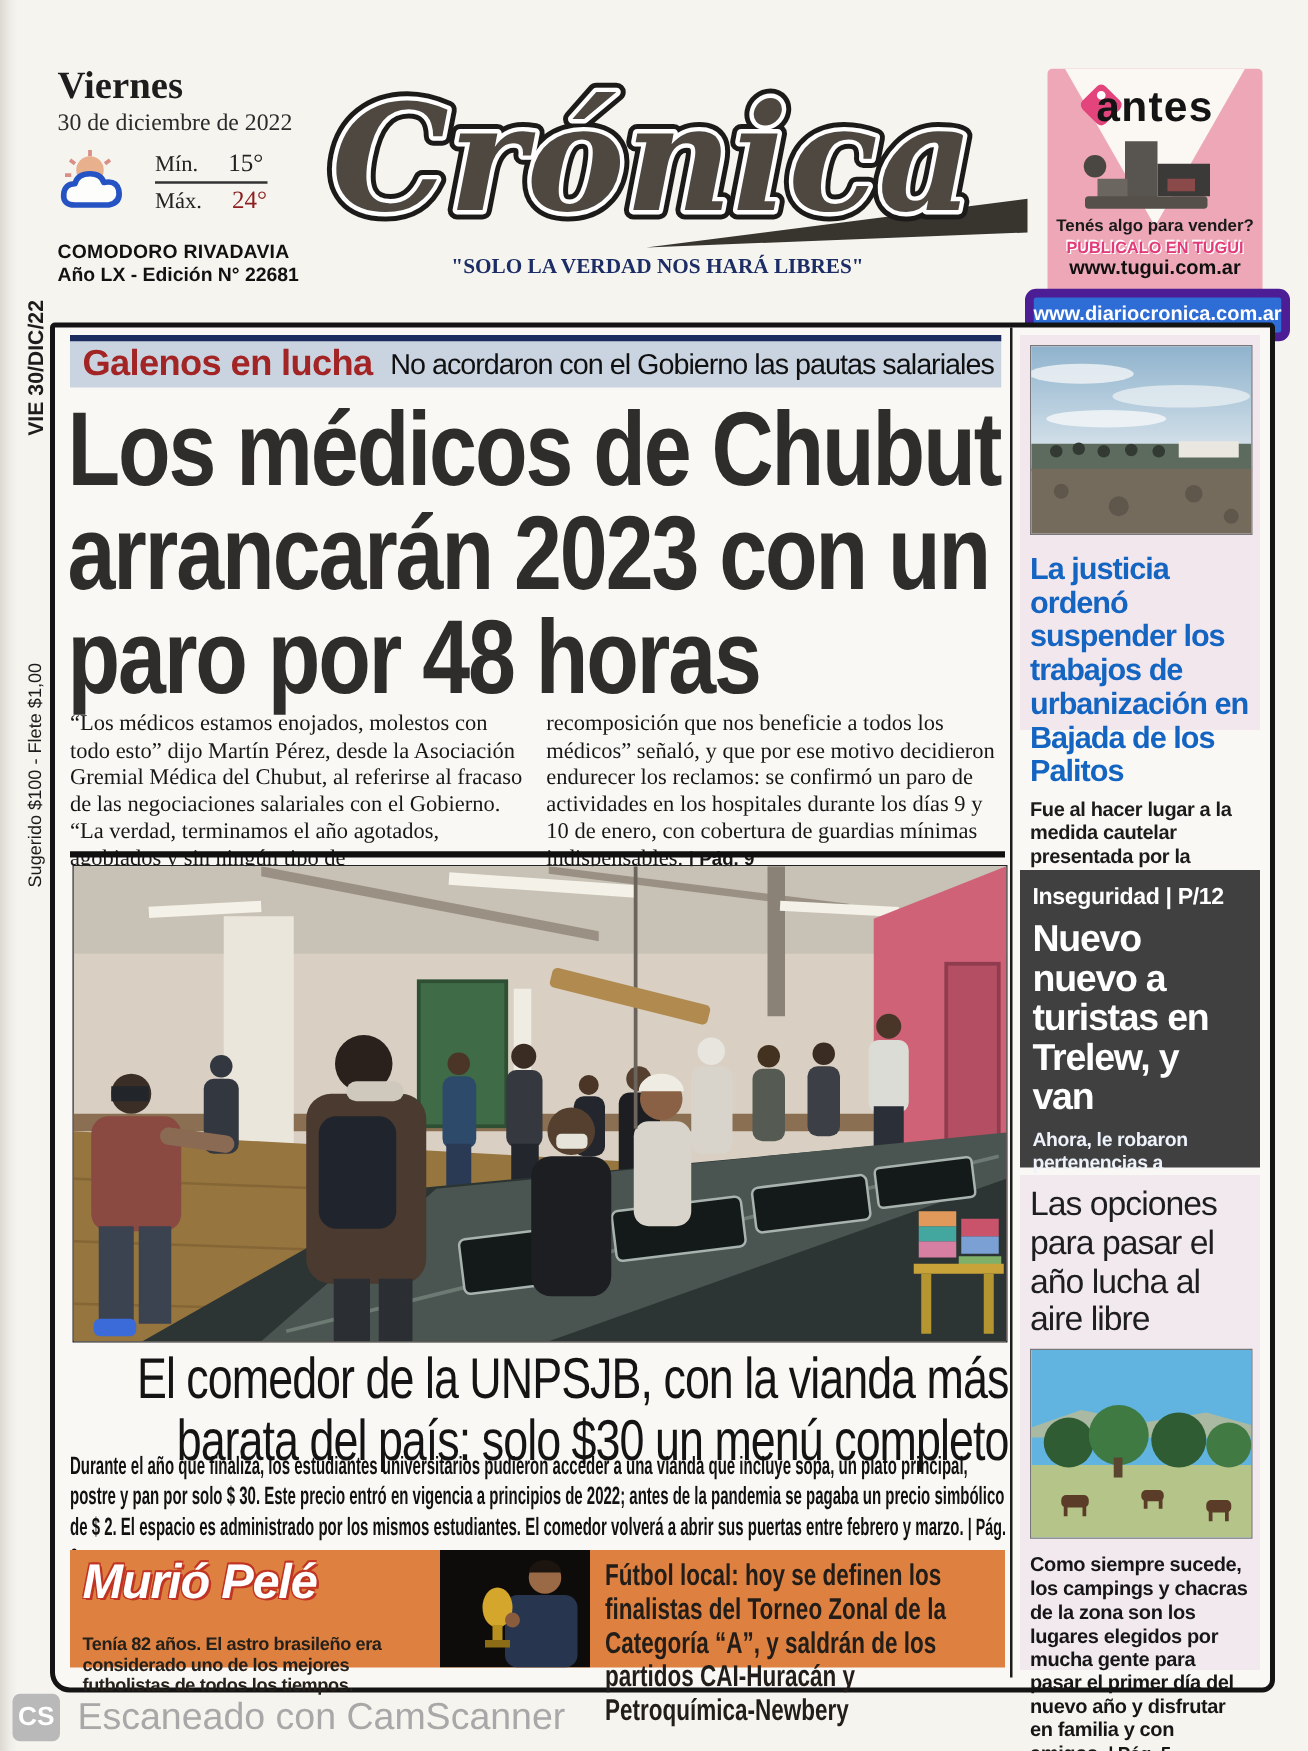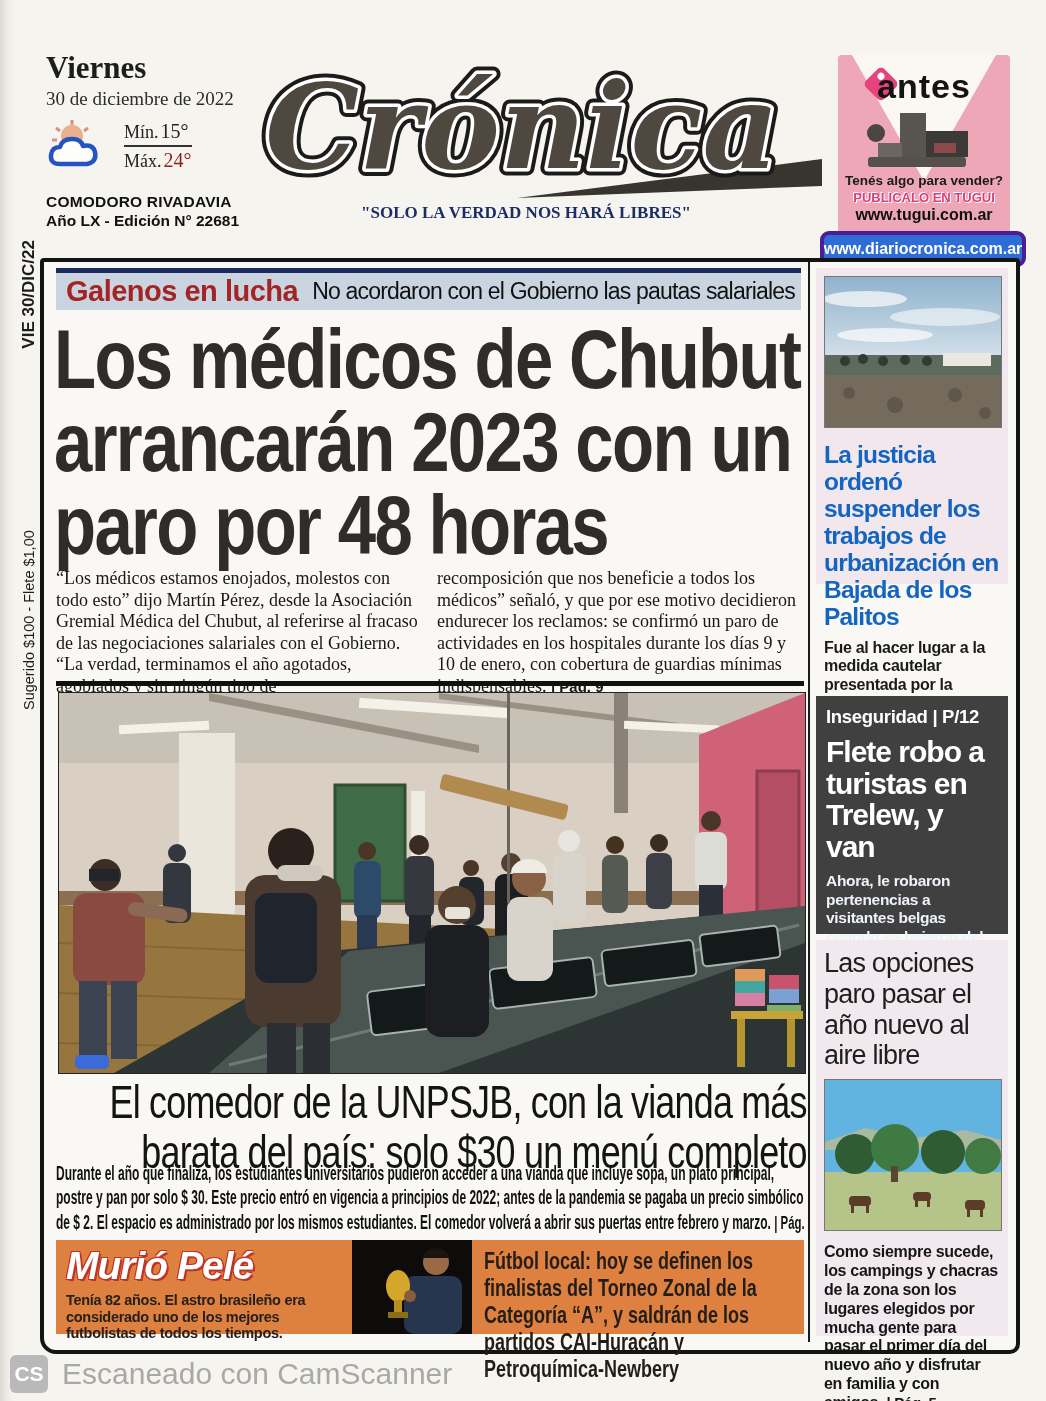--- a/index.html
+++ b/index.html
@@ -8,21 +8,21 @@
   .abs{position:absolute;}
   
   .scan-edge{left:0;top:0;width:14px;height:1401px;
     background:linear-gradient(90deg,#dcd9d2,#efede7 60%,rgba(246,244,239,0));}
   
   .mh-info{left:46px;top:50px;width:210px;color:#222;}
   .mh-day{font-family:"Liberation Serif",serif;font-weight:bold;font-size:31px;color:#1d1d1d;}
   .mh-date{font-family:"Liberation Serif",serif;font-size:19px;margin-top:2px;color:#2b2b2b;}
   .wx{left:46px;top:118px;width:220px;display:flex;align-items:center;gap:14px;}
   .wx-rows{font-family:"Liberation Serif",serif;font-size:18px;color:#222;}
-  .wx-row{display:flex;gap:2px;align-items:baseline;padding:2px 0;}
+  .wx-row{display:flex;gap:24px;align-items:baseline;padding:2px 0;}
   .wx-row.first{border-bottom:2px solid #333;}
   .wx-val{font-weight:normal;font-size:20px;}
   .wx-val.max{color:#8c1f1f;}
   .mh-city{left:46px;top:193px;font-weight:bold;font-size:15.5px;color:#111;letter-spacing:.2px;}
   .mh-edition{left:46px;top:212px;font-size:15.5px;color:#111;font-weight:bold;}
   .logo-wrap{left:222px;top:46px;width:608px;height:170px;}
   .slogan{left:222px;top:203px;width:608px;text-align:center;
     font-family:"Liberation Serif",serif;font-weight:bold;font-size:17px;color:#1c2d66;}
   
   .ad{left:838px;top:55px;width:172px;height:182px;background:#eda7b7;border-radius:4px;
@@ -35,21 +35,21 @@
   .ad-tag::after{content:"";position:absolute;left:4px;top:4px;width:7px;height:7px;
     border-radius:50%;background:#fff;}
   .ad-q{position:absolute;left:0;top:118px;width:172px;text-align:center;
     font-weight:bold;font-size:13.5px;color:#1a1a1a;}
   .ad-cta{position:absolute;left:0;top:135px;width:172px;text-align:center;
     font-weight:bold;font-size:13px;color:#e23b7a;
     text-shadow:1px 1px 0 #fff,-1px -1px 0 #fff;}
   .ad-url{position:absolute;left:0;top:151px;width:172px;text-align:center;
     font-weight:bold;font-size:16px;color:#101010;}
   .webbar{left:820px;top:231px;width:198px;height:28px;background:#2e6cd6;
-    border:4px solid #4c1d95;border-radius:9px;display:flex;align-items:center;justify-content:center;
+    border:7px solid #4c1d95;border-radius:9px;display:flex;align-items:center;justify-content:center;
     color:#fff;font-weight:bold;font-size:16px;}
   
   .spine{left:-206px;top:460px;width:470px;height:30px;transform:rotate(-90deg);
     display:flex;align-items:center;justify-content:space-between;color:#1c1c1c;}
   .spine .price{font-size:14.5px;}
   .spine .code{font-size:17px;font-weight:bold;}
   
   .frame{left:40px;top:258px;width:972px;height:1088px;border:4px solid #141414;
     border-radius:4px 4px 10px 16px;background:#faf8f4;}
   .rule-v{position:absolute;left:764px;top:0;width:2px;height:1080px;background:#1c1c1c;}
@@ -71,21 +71,21 @@
     font-size:46px;font-weight:400;line-height:1.08;letter-spacing:-1px;color:#141414;}
   .comedor-b{position:absolute;left:12px;top:899px;width:750px;}
   .comedor-b .condense{width:1250px;transform:scaleX(0.60);transform-origin:0 0;
     font-size:20px;font-weight:bold;line-height:1.22;color:#111;}
   .comedor-b .pageref{font-size:19px;}
   .strip{position:absolute;left:12px;top:978px;width:748px;height:94px;background:#dd8040;
     display:flex;align-items:stretch;}
   .pele{width:296px;padding:4px 8px 0 10px;box-sizing:border-box;}
   .pele-h{font-style:italic;font-weight:bold;font-size:39px;color:#fff;letter-spacing:-1px;
     text-shadow:2px 2px 0 #c03424,-1px -1px 0 #c03424,1px -1px 0 #c03424,-1px 1px 0 #c03424;}
-  .pele-b{font-size:14.5px;font-weight:bold;color:#26201a;line-height:1.15;margin-top:4px;width:280px;letter-spacing:-.3px;}
+  .pele-b{font-size:14.5px;font-weight:bold;color:#26201a;line-height:1.15;margin-top:20px;width:280px;letter-spacing:-.3px;}
   .pele-img{width:120px;height:94px;flex:0 0 120px;}
   .futbol{flex:1;padding:8px 6px 0 12px;}
   .futbol .condense{width:430px;transform:scaleX(0.75);transform-origin:0 0;
     font-weight:bold;font-size:24px;line-height:1.12;color:#221d18;}
   
   .sb-box{position:absolute;left:772px;width:192px;box-sizing:border-box;}
   .sb-justicia{top:6px;height:316px;background:#f1e7ed;padding:8px;}
   .sb-photo{width:100%;border:1px solid #777;}
   .sb-justicia-h{margin-top:10px;color:#1464c2;font-weight:bold;font-size:24.5px;
     line-height:1.1;letter-spacing:-.8px;}
@@ -374,26 +374,26 @@
           <circle cx="130" cy="118" r="7"></circle>
           <circle cx="160" cy="136" r="6"></circle>
         </g>
     </svg>
     <div class="sb-justicia-h">La justicia ordenó suspender los trabajos de urbanización en Bajada de los Palitos</div>
     <div class="sb-justicia-b"><span>Fue al hacer lugar a la medida cautelar presentada por la abogada de comunidades aborígenes. </span><span class="pageref">| Pág. 8</span></div>
   </div>
 
   <div class="sb-box sb-inseg">
     <div class="sb-inseg-k">Inseguridad | P/12</div>
-    <div class="sb-inseg-h">Flete robo a turistas en Trelew, y van</div>
+    <div class="sb-inseg-h">Nuevo nuevo a turistas en Trelew, y van</div>
     <div class="sb-inseg-b">Ahora, le robaron pertenencias a visitantes belgas cuando se bajaron del auto en una estación de servicio.</div>
   </div>
 
   <div class="sb-box sb-opc">
-    <div class="sb-opc-h">Las opciones paro pasar el año nuevo al aire libre</div>
+    <div class="sb-opc-h">Las opciones para pasar el año lucha al aire libre</div>
     <svg class="sb-photo" height="150" viewBox="0 0 176 150" preserveAspectRatio="none" style="margin-top:8px">
       <rect width="176" height="150" fill="#62b4e0"></rect>
       <polygon points="0,62 40,48 90,58 140,50 176,60 176,70 0,70" fill="#a9b9a2"></polygon>
       <rect y="92" width="176" height="58" fill="#b5c489"></rect>
       <g>
         <circle cx="30" cy="74" r="20" fill="#2f5c33"></circle>
           <circle cx="70" cy="68" r="24" fill="#3f7a42"></circle>
         <circle cx="118" cy="72" r="22" fill="#2f5c33"></circle>
           <circle cx="158" cy="76" r="18" fill="#417a42"></circle>
         <rect x="66" y="86" width="7" height="16" fill="#5a4630"></rect>

